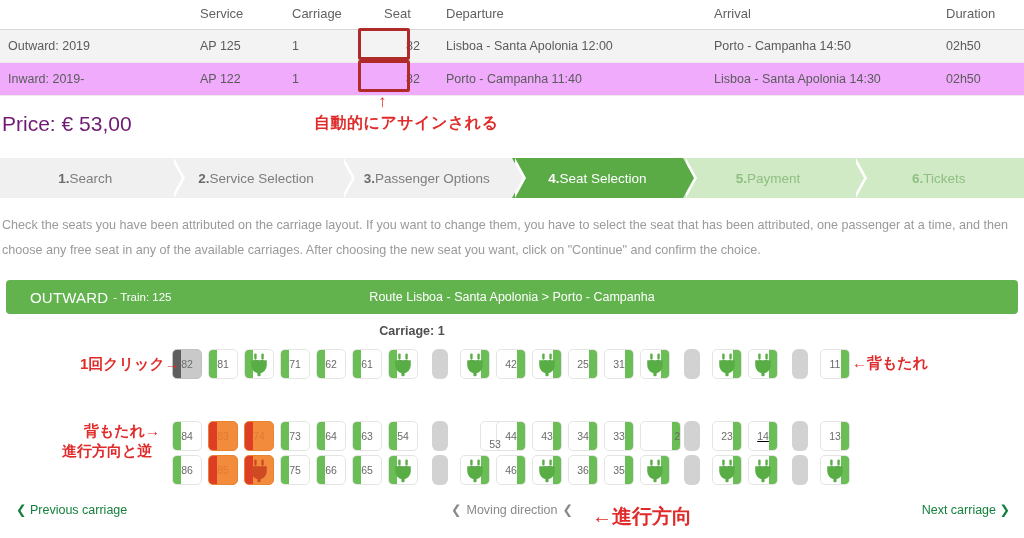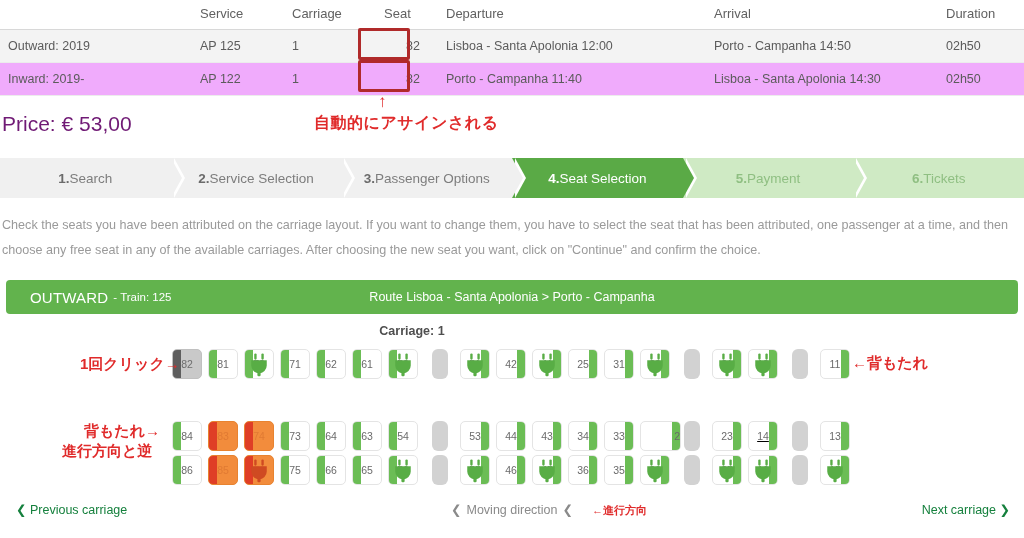--- a/index.html
+++ b/index.html
@@ -140,21 +140,21 @@
   .gap {
     position: absolute; width: 16px; height: 30px;
     background: #d2d2d2; border-radius: 6px;
   }
 
   
   .anno-click   { left: 80px;  top: 355px; font-size: 15px; }
   .anno-back-r  { left: 852px; top: 354px; font-size: 15px; }
   .anno-back-l1 { left: 84px;  top: 422px; font-size: 15px; }
   .anno-back-l2 { left: 62px;  top: 442px; font-size: 15px; }
-  .anno-moving  { left: 592px; top: 503px; font-size: 11px; }
+  .anno-moving  { left: 592px; top: 503px; font-size: 20px; }
 
   
   .footnav { position: absolute; left: 0; top: 502px; width: 1024px; height: 26px; }
   .navlink {
     position: absolute; font-size: 12.5px; color: #15803d;
   }
   #prev-carriage { left: 16px; top: 0; }
   #next-carriage { right: 14px; top: 0; }
   #moving-dir { left: 0; width: 1024px; text-align: center; top: 0; color: #8a8a8a; }
   #moving-dir .chev { color: #8a8a8a; padding: 0 5px; }
@@ -376,21 +376,21 @@
       </div>
       <div class="seat free side-l" style="left: 352px;">
         <div class="bar"></div>
         <span class="num">63</span>
       </div>
       <div class="seat free side-l" style="left: 388px;">
         <div class="bar"></div>
         <span class="num">54</span>
       </div>
       <div class="gap" style="left: 432px;"></div>
-      <div class="seat free side-r" style="left: 460px;">
+      <div class="seat free side-r" style="left: 480px; align-items: flex-end;">
         <div class="bar"></div>
         <span class="num">53</span>
       </div>
       <div class="seat free side-r" style="left: 496px;">
         <div class="bar"></div>
         <span class="num">44</span>
       </div>
       <div class="seat free side-r" style="left: 532px;">
         <div class="bar"></div>
         <span class="num">43</span>

